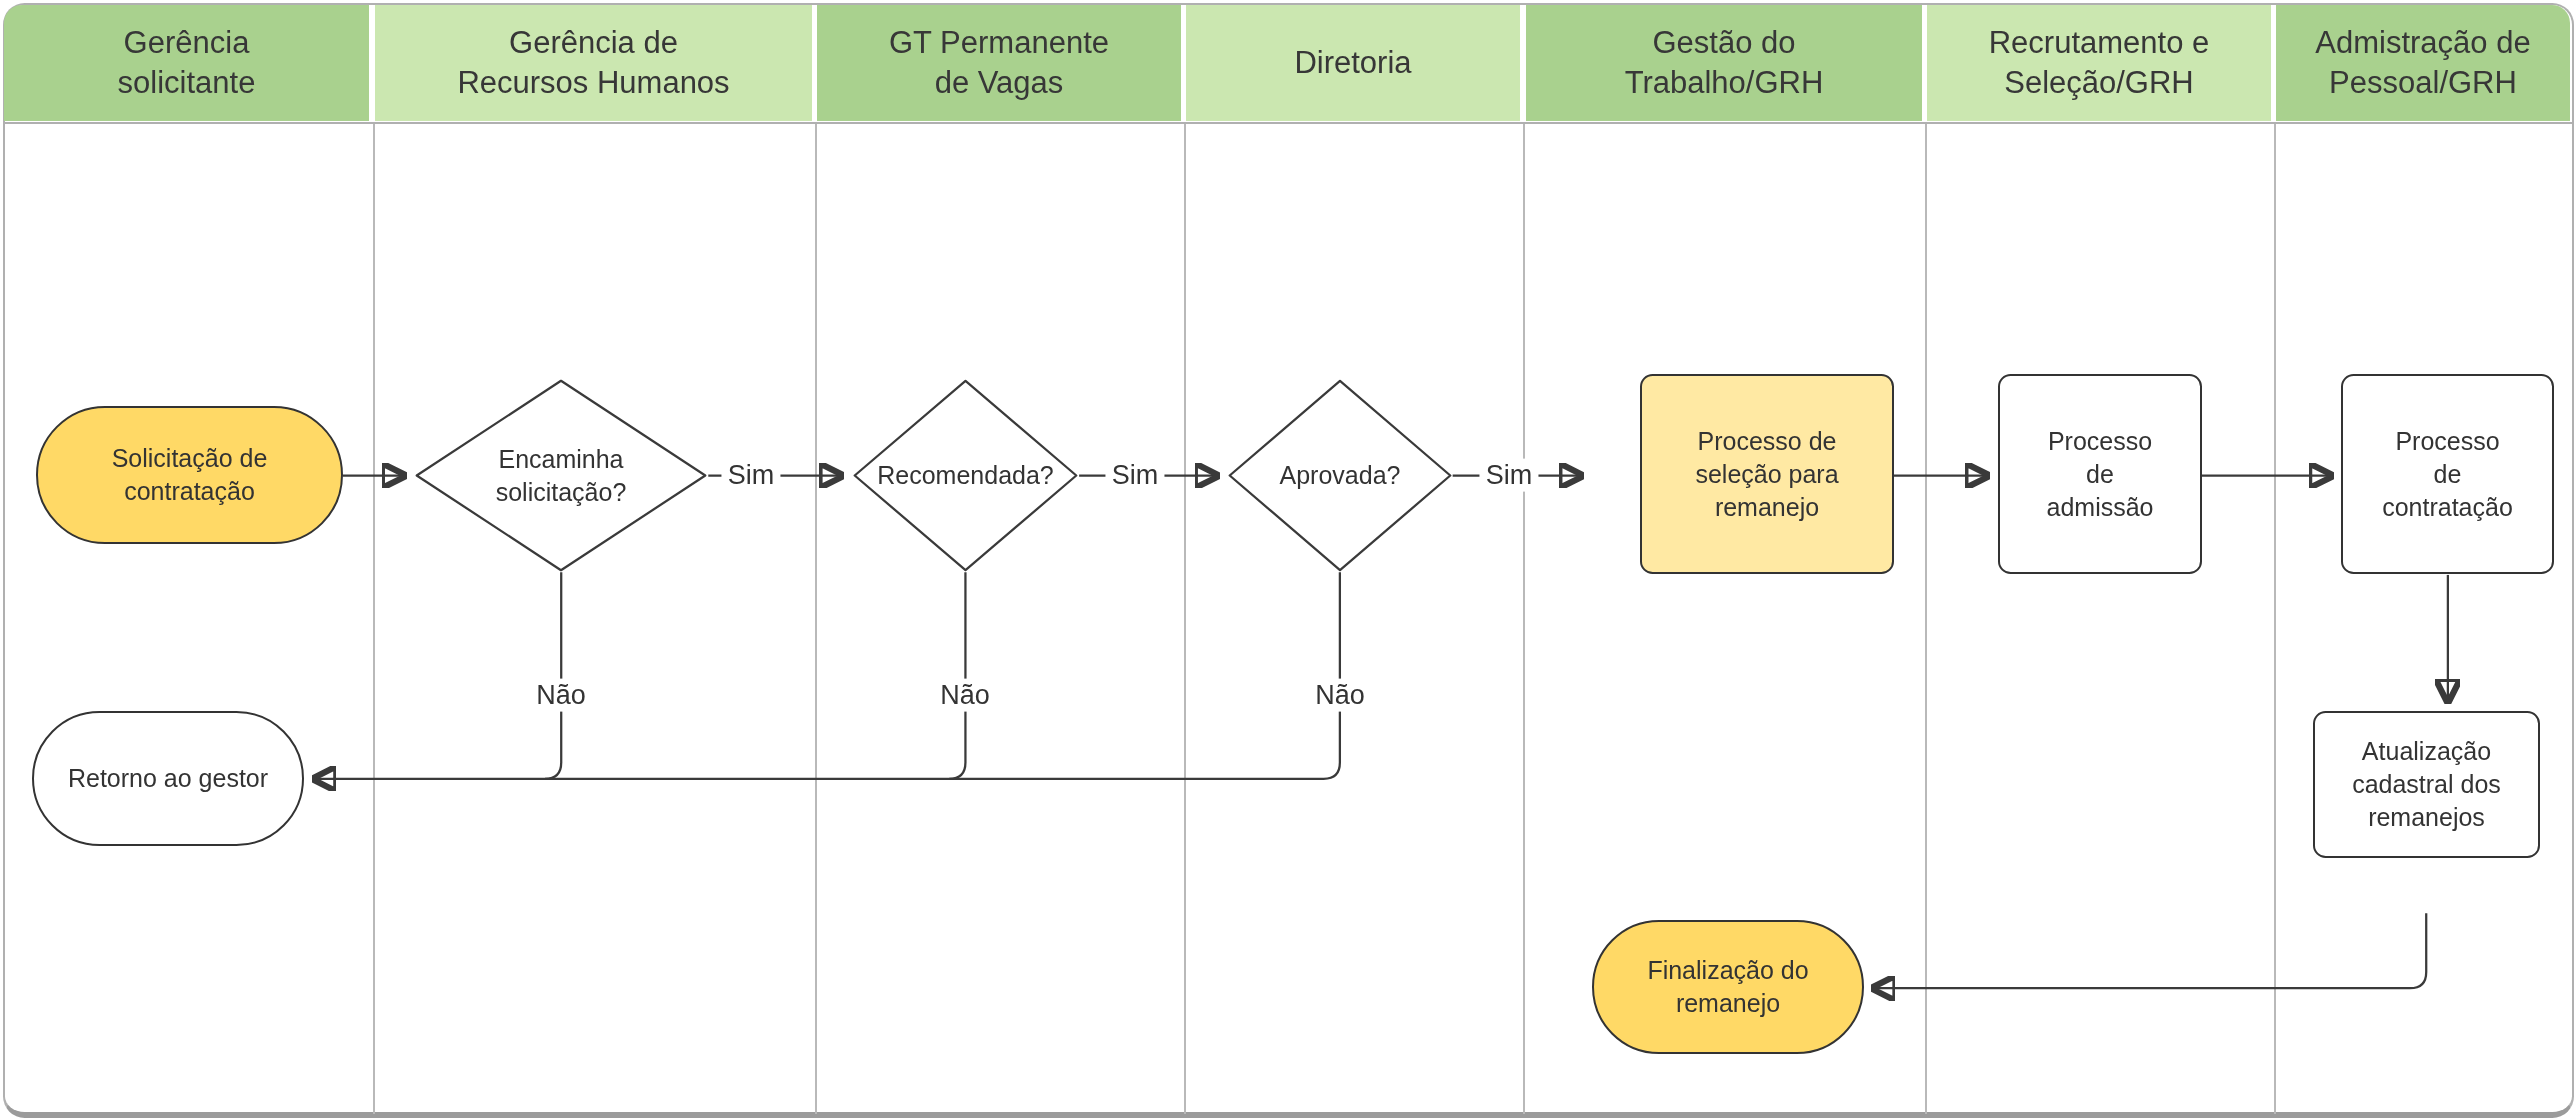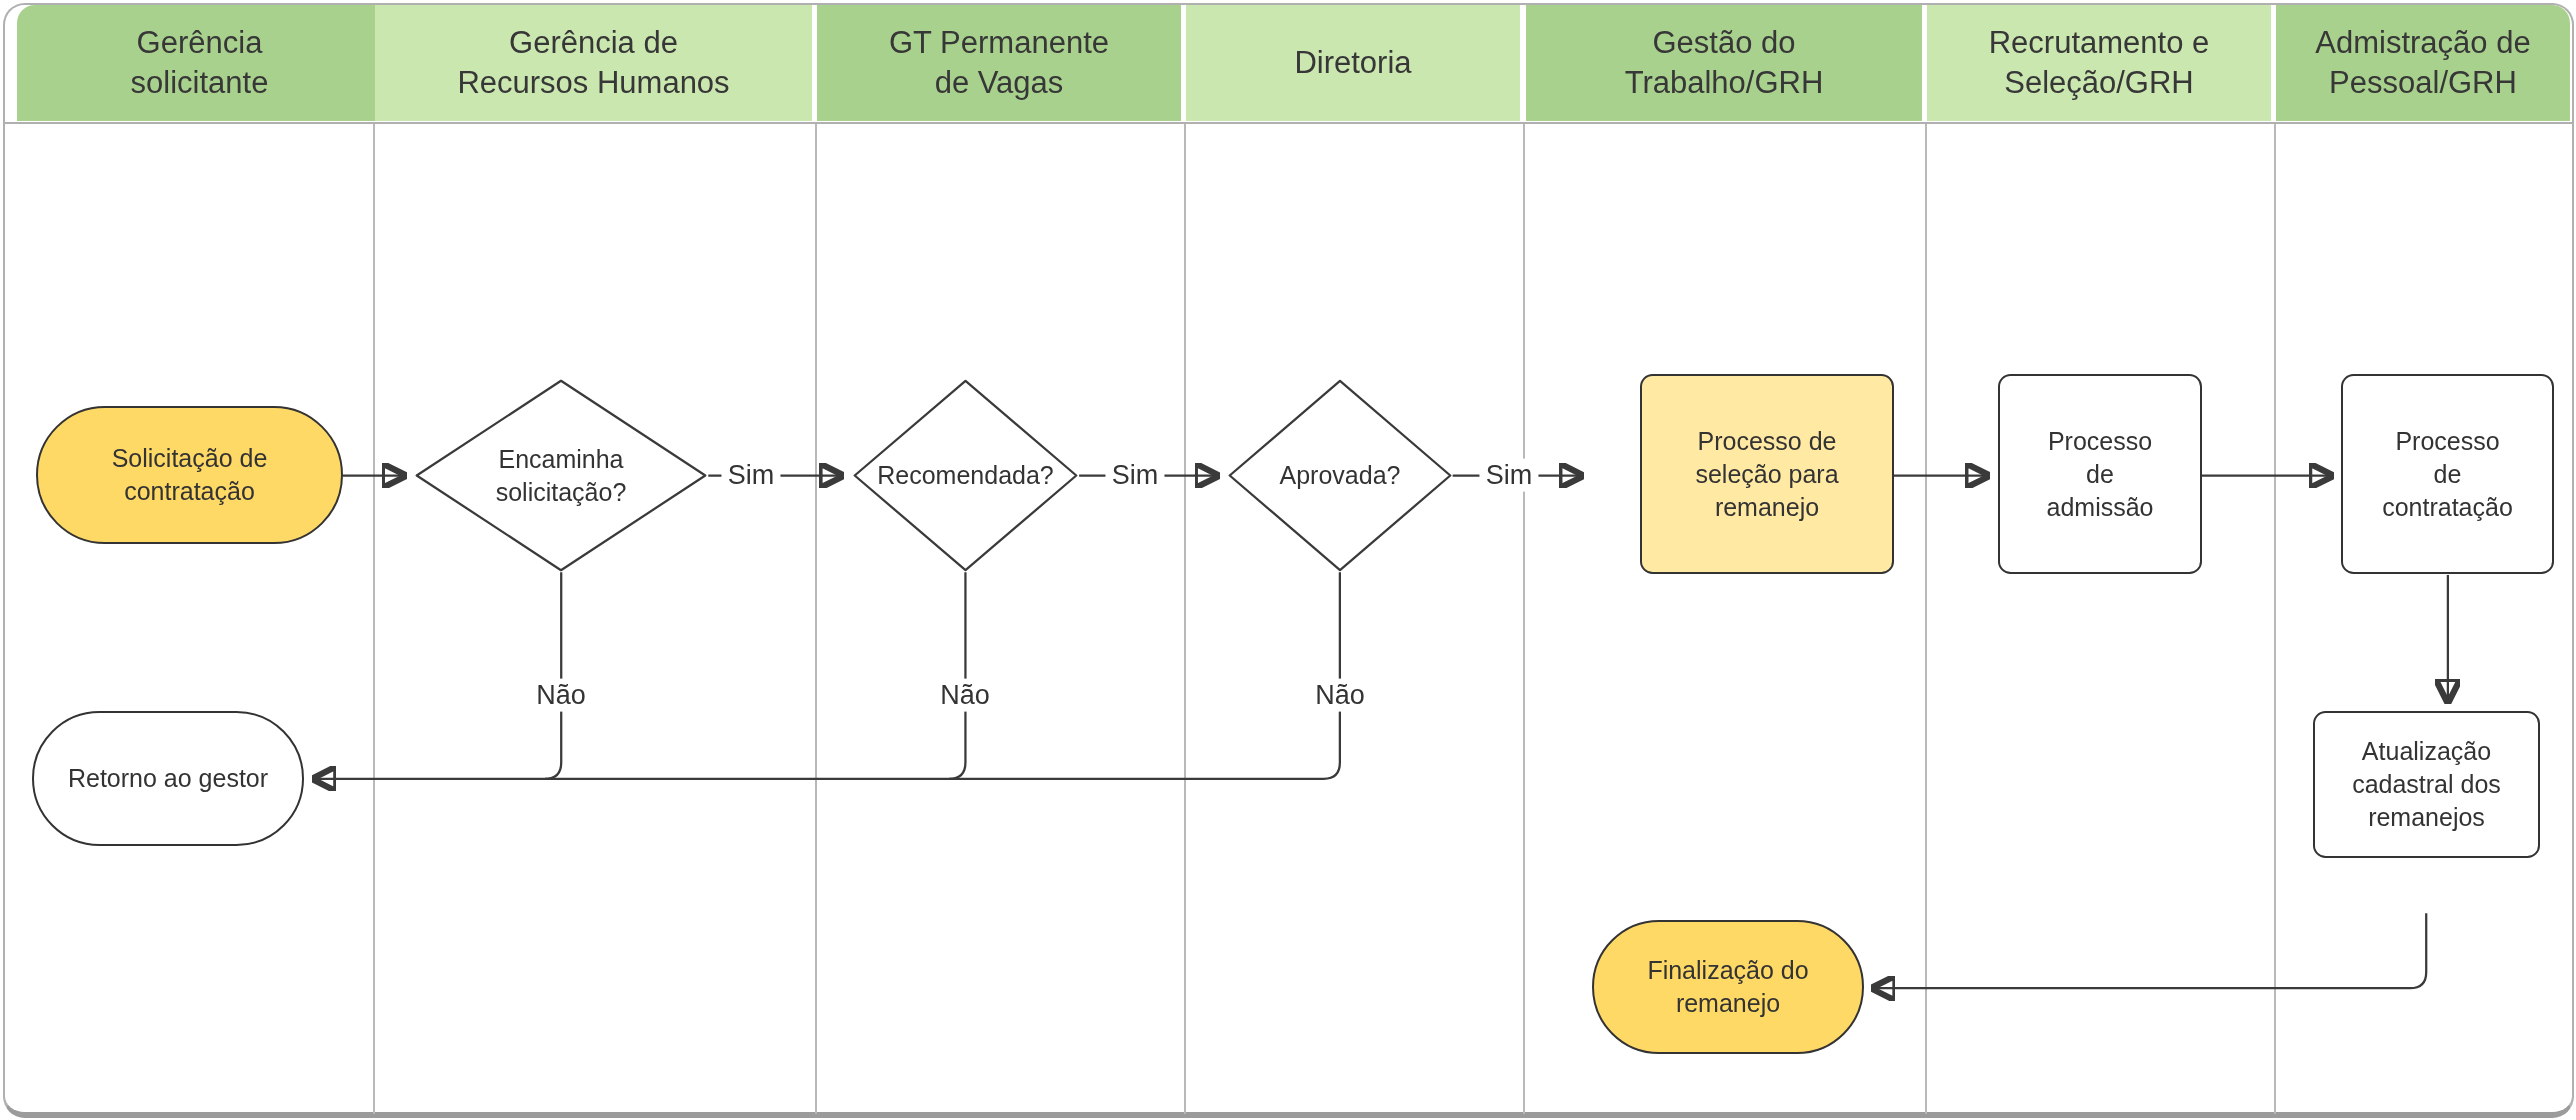--- a/index.html
+++ b/index.html
@@ -66,21 +66,21 @@
   #n-d1          { left: 414px;  top: 379px;  width: 294px; height: 193px; }
   #n-d2          { left: 852px;  top: 379px;  width: 227px; height: 193px; }
   #n-d3          { left: 1227px; top: 379px;  width: 226px; height: 193px; }
   #n-selecao     { left: 1592px; top: 374px;  width: 254px; height: 200px; }
   #n-admissao    { left: 1998px; top: 374px;  width: 204px; height: 200px; }
   #n-contratacao { left: 2341px; top: 374px;  width: 213px; height: 200px; }
   #n-atualizacao { left: 2313px; top: 711px;  width: 227px; height: 147px; }
   #n-finalizacao { left: 1592px; top: 920px; width: 272px; height: 134px; }
 
   
-  #h0 { left: 17px;    width: 365px; }
+  #h0 { left: 4px;    width: 365px; }
   #h1 { left: 375px;  width: 437px; }
   #h2 { left: 817px;  width: 364px; }
   #h3 { left: 1186px; width: 334px; }
   #h4 { left: 1526px; width: 396px; }
   #h5 { left: 1927px; width: 344px; }
   #h6 { left: 2276px; width: 294px; }
 
   #sep0 { left: 373px; }  #sep1 { left: 815px; }  #sep2 { left: 1184px; }
   #sep3 { left: 1523px; } #sep4 { left: 1925px; } #sep5 { left: 2274px; }
 

